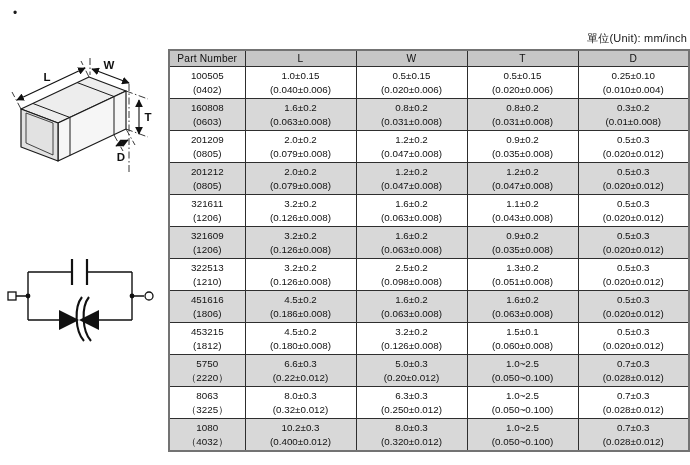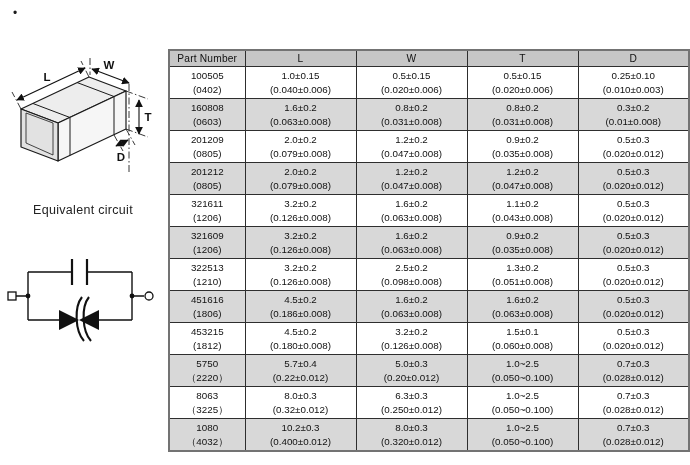--- a/index.html
+++ b/index.html
@@ -49,20 +49,21 @@
 </style>
 </head>
 <body>
 
 <div class="page">
 
   <div class="title-row">
     <span class="bullet">•</span>
   </div>
 
+  <div class="unit-label">單位(Unit): mm/inch</div>
 
   <svg class="chip-svg" width="164" height="146" viewBox="0 0 164 146">
     <defs>
       <marker id="arw" viewBox="0 0 10 10" refX="9" refY="5" markerWidth="7" markerHeight="7" orient="auto-start-reverse">
         <path d="M0,0 L10,5 L0,10 z" fill="#111"></path>
       </marker>
     </defs>
 
     <g stroke="#1a1a1a" stroke-width="1.2" stroke-linejoin="round">
       <polygon points="19,53 87,21 124,35 56,67" fill="#ededed"></polygon>
@@ -95,21 +96,20 @@
     </g>
 
     <g font-size="11.5" font-weight="bold" fill="#111" text-anchor="middle">
       <text x="45" y="25">L</text>
       <text x="107" y="13">W</text>
       <text x="146" y="65">T</text>
       <text x="119" y="105">D</text>
     </g>
   </svg>
 
-  <div class="equiv-label">Equivalent circuit</div>
 
   <svg class="circuit-svg" width="160" height="106" viewBox="0 0 160 106">
     <g stroke="#111" stroke-width="1.4" fill="none">
       <path d="M26,25 H70 M85,25 H130 M26,25 V73 M130,25 V73 M26,73 H58 M96,73 H130"></path>
       <path d="M14,49 H26 M130,49 H142"></path>
     </g>
     <g stroke="#111" stroke-width="2.2">
       <line x1="70" y1="12" x2="70" y2="38"></line>
       <line x1="85" y1="12" x2="85" y2="38"></line>
     </g>
@@ -155,21 +155,21 @@
           <td>
             <div class="cl">0.5±0.15</div>
             <div class="cl">(0.020±0.006)</div>
           </td>
           <td>
             <div class="cl">0.5±0.15</div>
             <div class="cl">(0.020±0.006)</div>
           </td>
           <td>
             <div class="cl">0.25±0.10</div>
-            <div class="cl">(0.010±0.003)</div>
+            <div class="cl">(0.010±0.004)</div>
           </td>
         </tr>
         <tr style="background: rgb(216, 216, 216);">
           <td>
             <div class="cl">160808</div>
             <div class="cl">(0603)</div>
           </td>
           <td>
             <div class="cl">1.6±0.2</div>
             <div class="cl">(0.063±0.008)</div>
@@ -340,21 +340,21 @@
             <div class="cl">0.5±0.3</div>
             <div class="cl">(0.020±0.012)</div>
           </td>
         </tr>
         <tr style="background: rgb(216, 216, 216);">
           <td>
             <div class="cl">5750</div>
             <div class="cl">（2220）</div>
           </td>
           <td>
-            <div class="cl">5.7±0.4</div>
+            <div class="cl">6.6±0.3</div>
             <div class="cl">(0.22±0.012)</div>
           </td>
           <td>
             <div class="cl">5.0±0.3</div>
             <div class="cl">(0.20±0.012)</div>
           </td>
           <td>
             <div class="cl">1.0~2.5</div>
             <div class="cl">(0.050~0.100)</div>
           </td>

